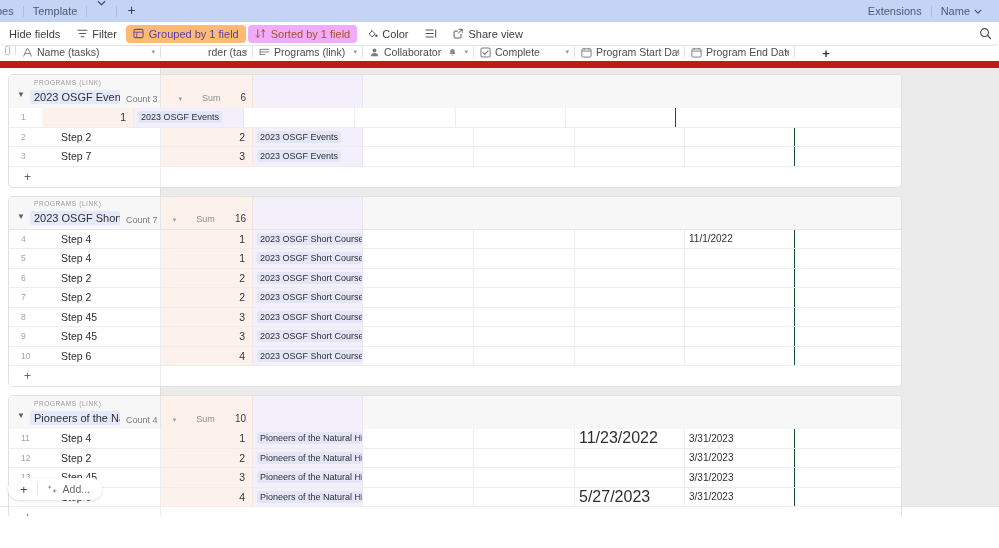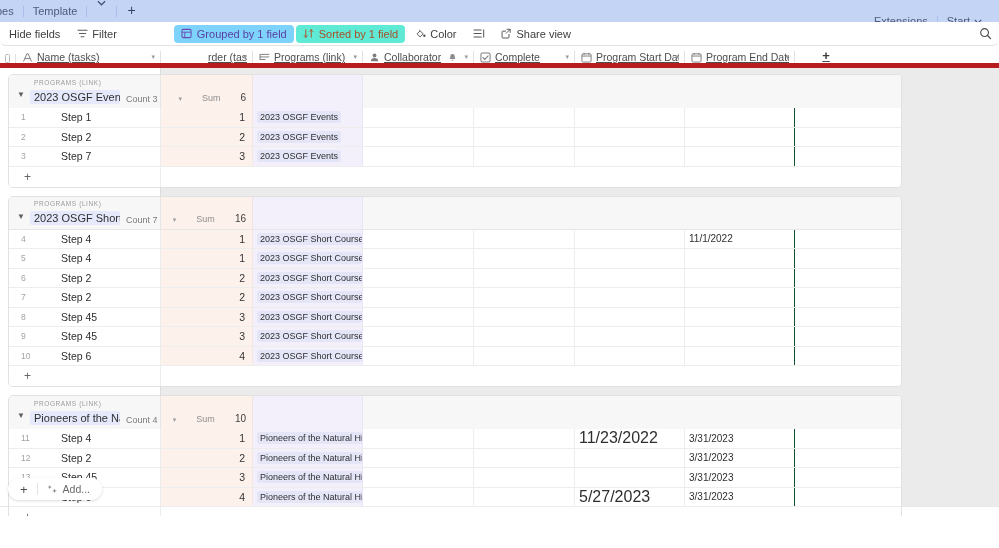--- a/index.html
+++ b/index.html
@@ -15,21 +15,21 @@
   .topbar {
     height: 22px;
     background: #c3d4f5;
     display: flex;
     align-items: center;
     font-size: 11px;
     color: #4a5677;
     position: relative;
   }
   .topbar-left { display: flex; align-items: center; padding-left: 0px; }
-  .topbar-right { display: flex; align-items: center; position: absolute; right: 8px; top: 10px; height: 22px; }
+  .topbar-right { display: flex; align-items: center; position: absolute; right: 8px; top: 0; height: 22px; }
   .tb-item {
     padding: 0 9px;
     height: 22px;
     line-height: 22px;
     white-space: nowrap;
     color: #4e5a7a;
     font-size: 11px;
   }
   .tb-sep { width: 1px; height: 11px; background: #a9bdec; }
   .tb-caret { padding: 0 10px; height: 22px; line-height: 20px; font-size: 9px; color: #46537a; }
@@ -48,35 +48,34 @@
     position: relative;
     padding-left: 2px;
     border-radius: 6px;
   }
   .tool {
     display: flex; align-items: center; gap: 4px;
     height: 18px; padding: 0 7px; border-radius: 4px;
     margin-right: 2px; white-space: nowrap;
     color: #3d3d3d;
   }
-  .tool.pill-purple { background: #7dd3fc; color: #5b3fa0; margin-left: 48px; }
-  .tool.pill-orange { background: #5eead4; color: #a7502a; }
+  .tool.pill-purple { background: #fdba74; color: #5b3fa0; }
+  .tool.pill-orange { background: #f0abfc; color: #a7502a; }
   .tool-ico { display: inline-flex; align-items: center; justify-content: center; width: 12px; height: 12px; }
   .search-ico { position: absolute; right: 7px; top: 5px; width: 13px; height: 13px; }
 
   
   .fieldrow {
     height: 22px;
     display: flex;
     background: #ffffff;
-    border-bottom: 5px solid #b91c1c;
+    border-bottom: 7px solid #b91c1c;
     font-size: 10.5px;
     color: #4d4d4d;
-    align-items: flex-end;
-    text-decoration: underline;
+    align-items: flex-start;
   }
   .fh {
     display: flex; align-items: center;
     border-right: 1px solid #e2e2e2;
     padding: 0 5px;
     gap: 4px;
     position: relative;
     overflow: hidden;
     white-space: nowrap;
   }
@@ -241,21 +240,21 @@
           <path d="M1 1l4 4 4-4" stroke="#46537a" stroke-width="1.4" fill="none"></path>
         </svg>
     </div>
     <div class="tb-sep"></div>
     <div class="tb-plus">+</div>
   </div>
   <div class="topbar-right">
     <div class="tb-item">Extensions</div>
     <div class="tb-sep"></div>
     <div class="tb-item" style="display:flex;align-items:center;gap:4px;">
-      <span>Start</span>
+      <span>Name</span>
       <svg width="8" height="5" viewBox="0 0 10 6">
           <path d="M1 1l4 4 4-4" stroke="#46537a" stroke-width="1.4" fill="none"></path>
         </svg>
     </div>
   </div>
 </div>
 
 <div class="toolbar">
   <div class="tool">
     <span>Hide fields</span>
@@ -410,21 +409,20 @@
           <div class="grp-c2">
             <span class="grp-sum-caret">▾</span>
             <span class="grp-sum-lbl">Sum</span>
             <span class="grp-sum-val">6</span>
           </div>
           <div class="grp-c3"></div>
           <div class="grp-rest"></div>
         </div>
         <div class="row">
           <div class="c-num">1</div>
-          <div class="c-name">Step 1</div>
           <div class="c-order">1</div>
           <div class="c-prog">
             <span class="chip">2023 OSGF Events</span>
           </div>
           <div class="c-collab"></div>
           <div class="c-complete"></div>
           <div class="c-startdate"></div>
           <div class="c-enddate"></div>
           <div class="c-due"></div>
         </div>

